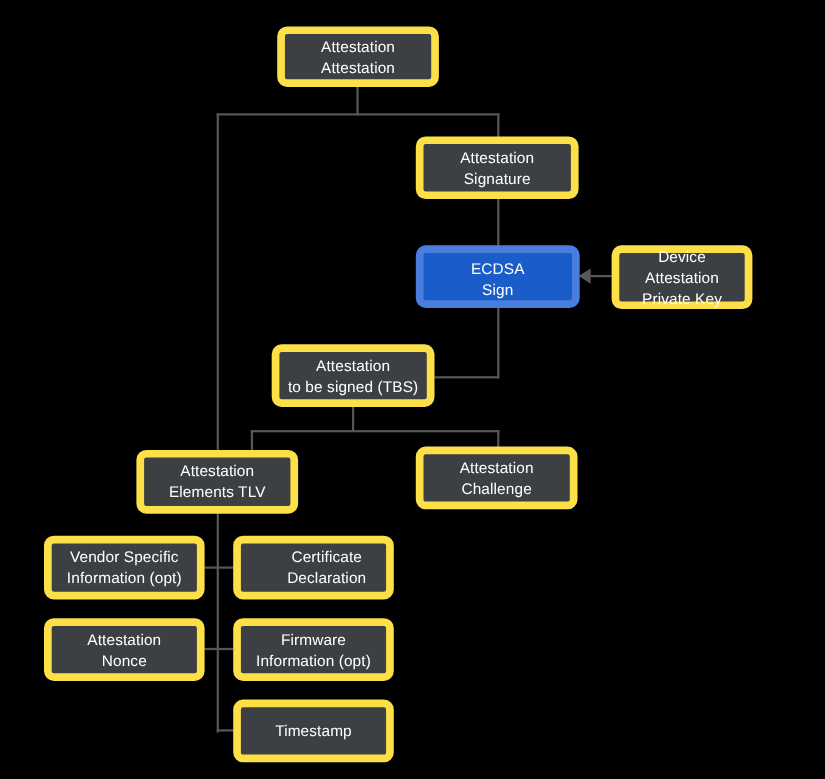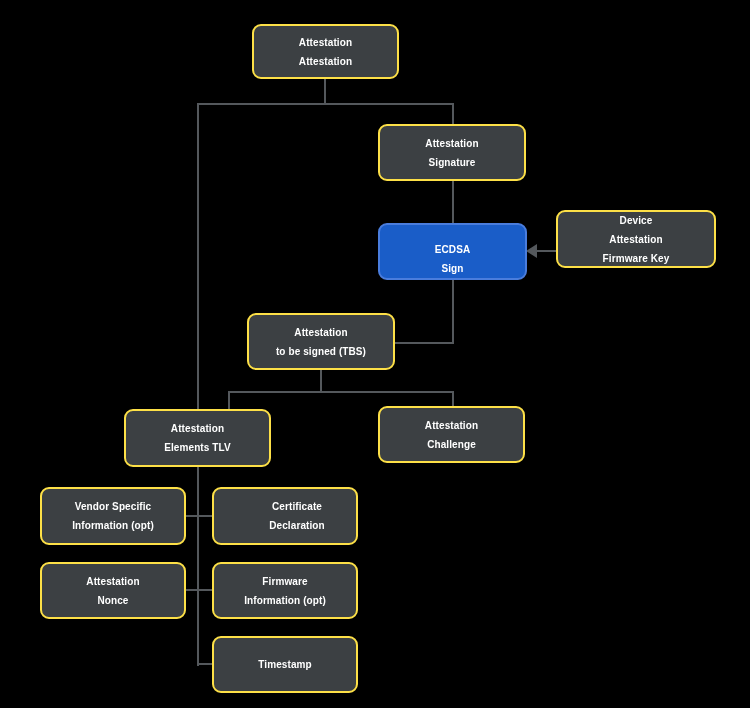--- a/index.html
+++ b/index.html
@@ -12,30 +12,30 @@
     position: relative;
     width: 750px;
     height: 708px;
     background: #000000;
     overflow: hidden;
   }
   .node {
     position: absolute;
     box-sizing: border-box;
     background: #3c4043;
-    border: 2px solid #fde047;
+    border: 7px solid #fde047;
     border-radius: 9px;
     color: #ffffff;
     display: flex;
     flex-direction: column;
     align-items: center;
     justify-content: center;
     text-align: center;
-    font-size: 10px;
-    font-weight: bold;
+    font-size: 14px;
+    font-weight: normal;
     line-height: 19px;
     letter-spacing: 0.1px;
   }
   .node.highlight {
     background: #1a5dc8;
     border-color: #4a7ddd;
     justify-content: flex-end;
   }
   .seg {
     position: absolute;
@@ -76,24 +76,24 @@
       <span>Attestation</span>
     </div>
     <div class="node" style="left: 378px; top: 124px; width: 148px; height: 57px;">
       <span>Attestation</span>
       <span>Signature</span>
     </div>
     <div class="node highlight" style="left: 378px; top: 223px; width: 149px; height: 57px;">
       <span>ECDSA</span>
       <span>Sign</span>
     </div>
-    <div class="node" style="left: 556px; top: 210px; width: 160px; height: 58px;">
+    <div class="node" style="left: 556px; top: 223px; width: 128px; height: 58px;">
       <span>Device</span>
       <span>Attestation</span>
-      <span>Firmware Key</span>
+      <span>Private Key</span>
     </div>
     <div class="node" style="left: 247px; top: 313px; width: 148px; height: 57px;">
       <span>Attestation</span>
       <span>to be signed (TBS)</span>
     </div>
     <div class="node" style="left: 124px; top: 409px; width: 147px; height: 58px;">
       <span>Attestation</span>
       <span>Elements TLV</span>
     </div>
     <div class="node" style="left: 378px; top: 406px; width: 147px; height: 57px;">

